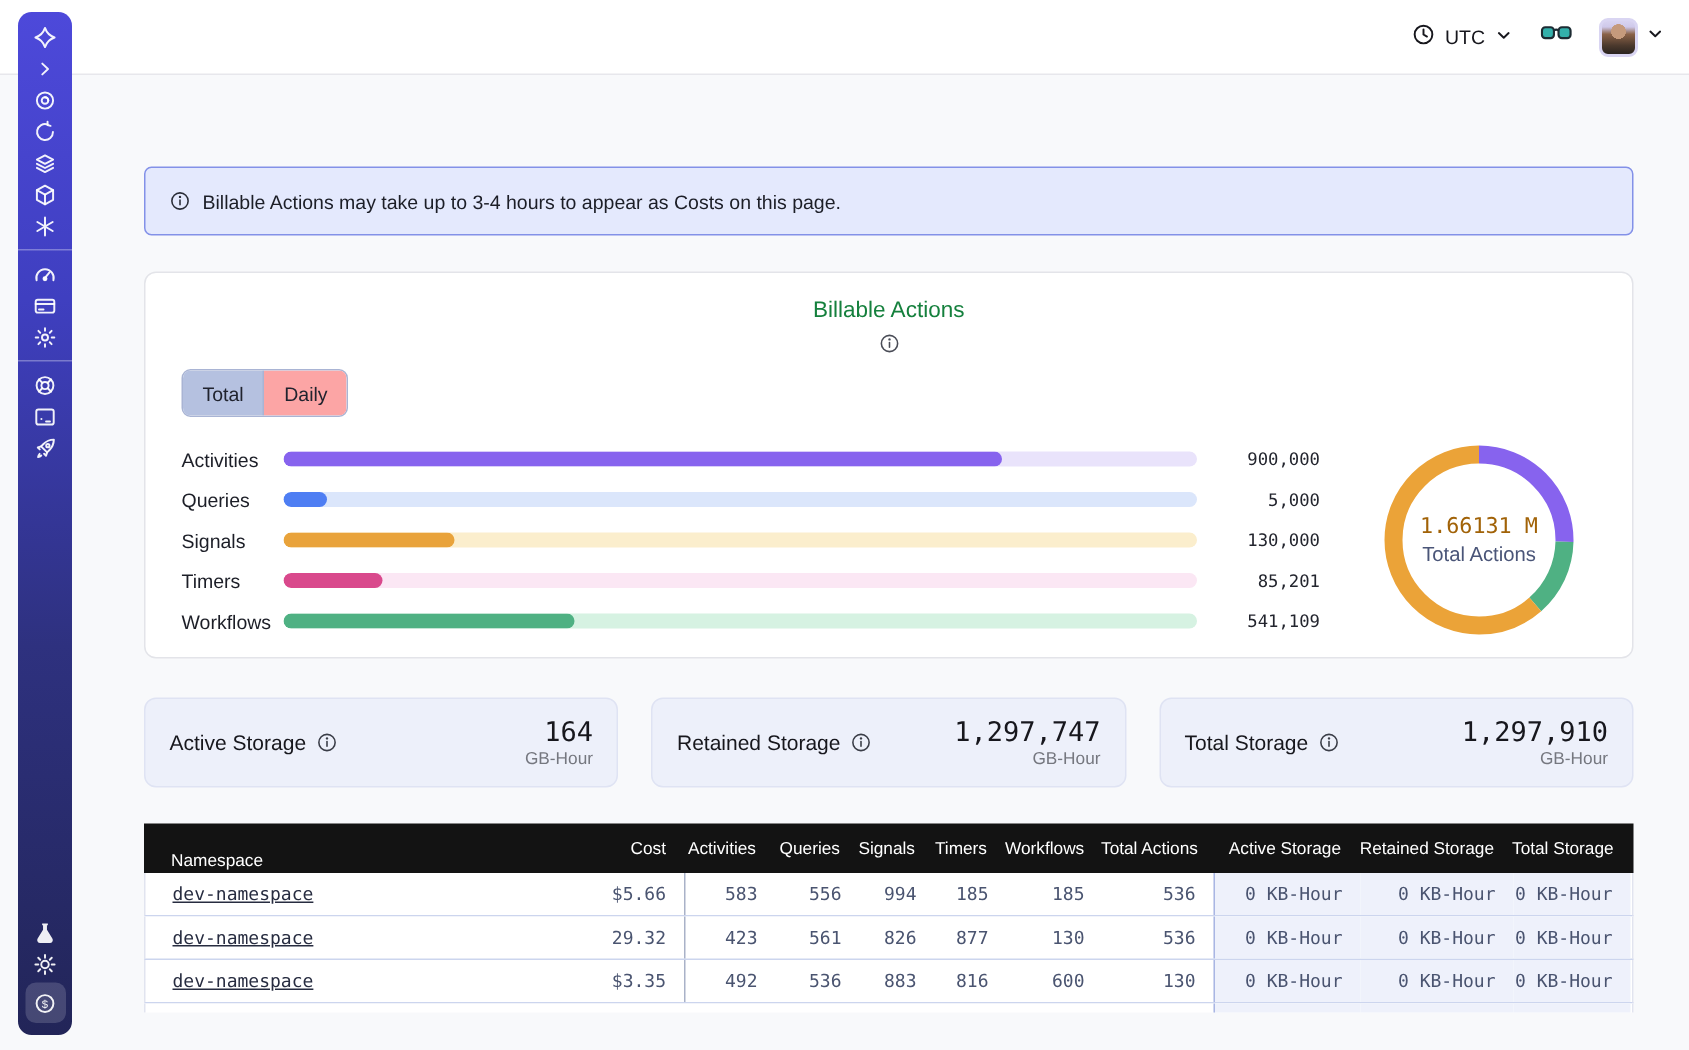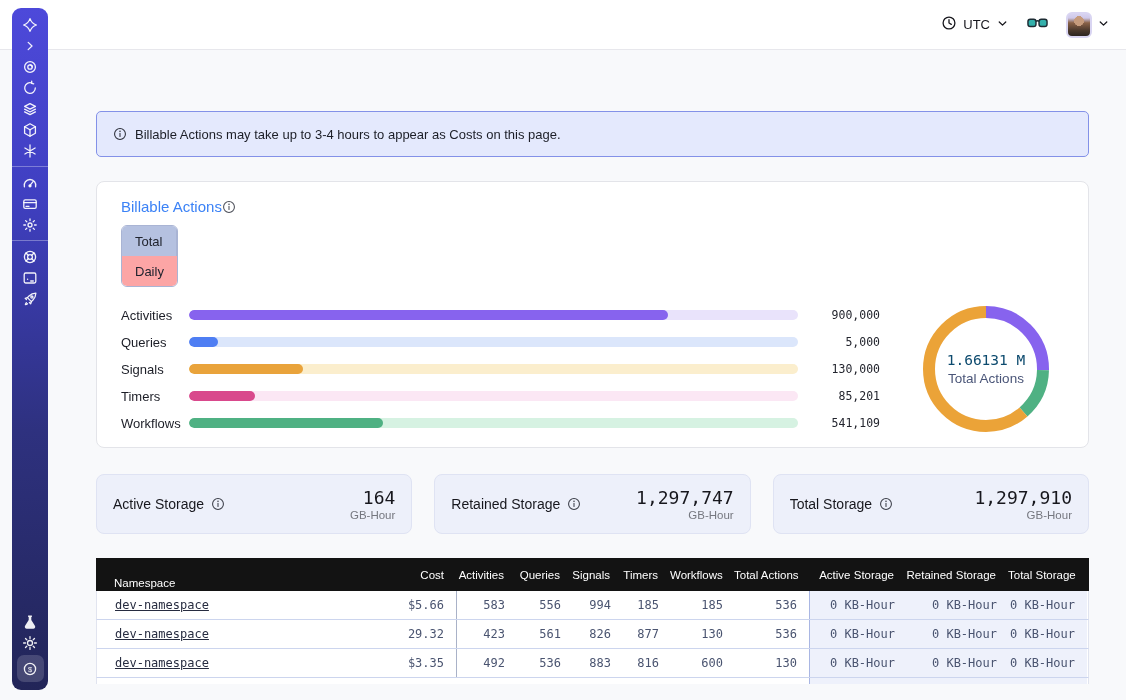--- a/index.html
+++ b/index.html
@@ -56,39 +56,39 @@
   .banner {
     margin-top:24px; height:46px; background:#e4e9fd; border:1px solid #8391e8;
     border-radius:5px; display:flex; align-items:center; gap:8px; padding:0 16px;
     font-size:13px; color:#1c1e27;
   }
 
   .card {
     margin-top:24px; background:#fff; border:1px solid #e3e4e9; border-radius:8px;
     padding:16px 24px 8px;
   }
-  .card-title-row { display:flex; align-items:center; gap:0; font-size:15px; font-weight:500; color:#3b82f6; }
+  .card-title-row { display:flex; align-items:center; gap:7px; font-size:15px; font-weight:500; color:#15803d;flex-direction:column; }
   .info-ic { color:#4a4d57; display:inline-flex; cursor:pointer; }
 
-  .toggle { margin-top:10px; display:inline-flex; border:1px solid #a9b4d4; border-radius:6px; overflow:hidden;flex-direction:column; }
+  .toggle { margin-top:10px; display:inline-flex; border:1px solid #a9b4d4; border-radius:6px; overflow:hidden; }
   .toggle .tab { height:30px; padding:0 13px; display:flex; align-items:center; font-size:13px; color:#20232e; background:#fca5a5; cursor:pointer; border-right:1px solid #a9b4d4; }
   .toggle .tab:last-child { border-right:none; }
   .toggle .tab.active { background:#b5c1e0; }
 
   .chart-row { margin-top:12px; display:flex; align-items:center; }
   .bars { flex:1 1 auto; }
   .bar-row { display:flex; align-items:center; height:27px; }
   .bar-label { width:68px; font-size:13px; color:#1c1e27; flex:none; }
   .bar-track { flex:1 1 auto; height:10px; border-radius:5px; position:relative; overflow:hidden; }
   .bar-fill { position:absolute; left:0; top:0; bottom:0; border-radius:5px; }
   .bar-value { width:66px; flex:none; text-align:right; font-size:11.5px; color:#23252e; margin-left:16px; }
 
   .donut-wrap { width:140px; height:140px; position:relative; flex:none; margin-left:36px; margin-right:8px; }
   .donut-center { position:absolute; inset:0; display:flex; flex-direction:column; align-items:center; justify-content:center; gap:3px; }
-  .donut-value { font-size:14.5px; color:#0c4a6e; }
+  .donut-value { font-size:14.5px; color:#a16207; }
   .donut-label { font-size:13.5px; color:#4a5578; }
 
   .storage-row { margin-top:26px; display:flex; gap:22px; }
   .storage-card {
     flex:1 1 0; height:60px; background:#edf0fa; border:1px solid #dfe3f3; border-radius:8px;
     display:flex; align-items:center; justify-content:space-between; padding:0 16px;
   }
   .storage-label { display:flex; align-items:center; gap:7px; font-size:14px; color:#17171d; }
   .storage-num { text-align:right; }
   .storage-value { font-size:18px; color:#17171d; line-height:20px; }

